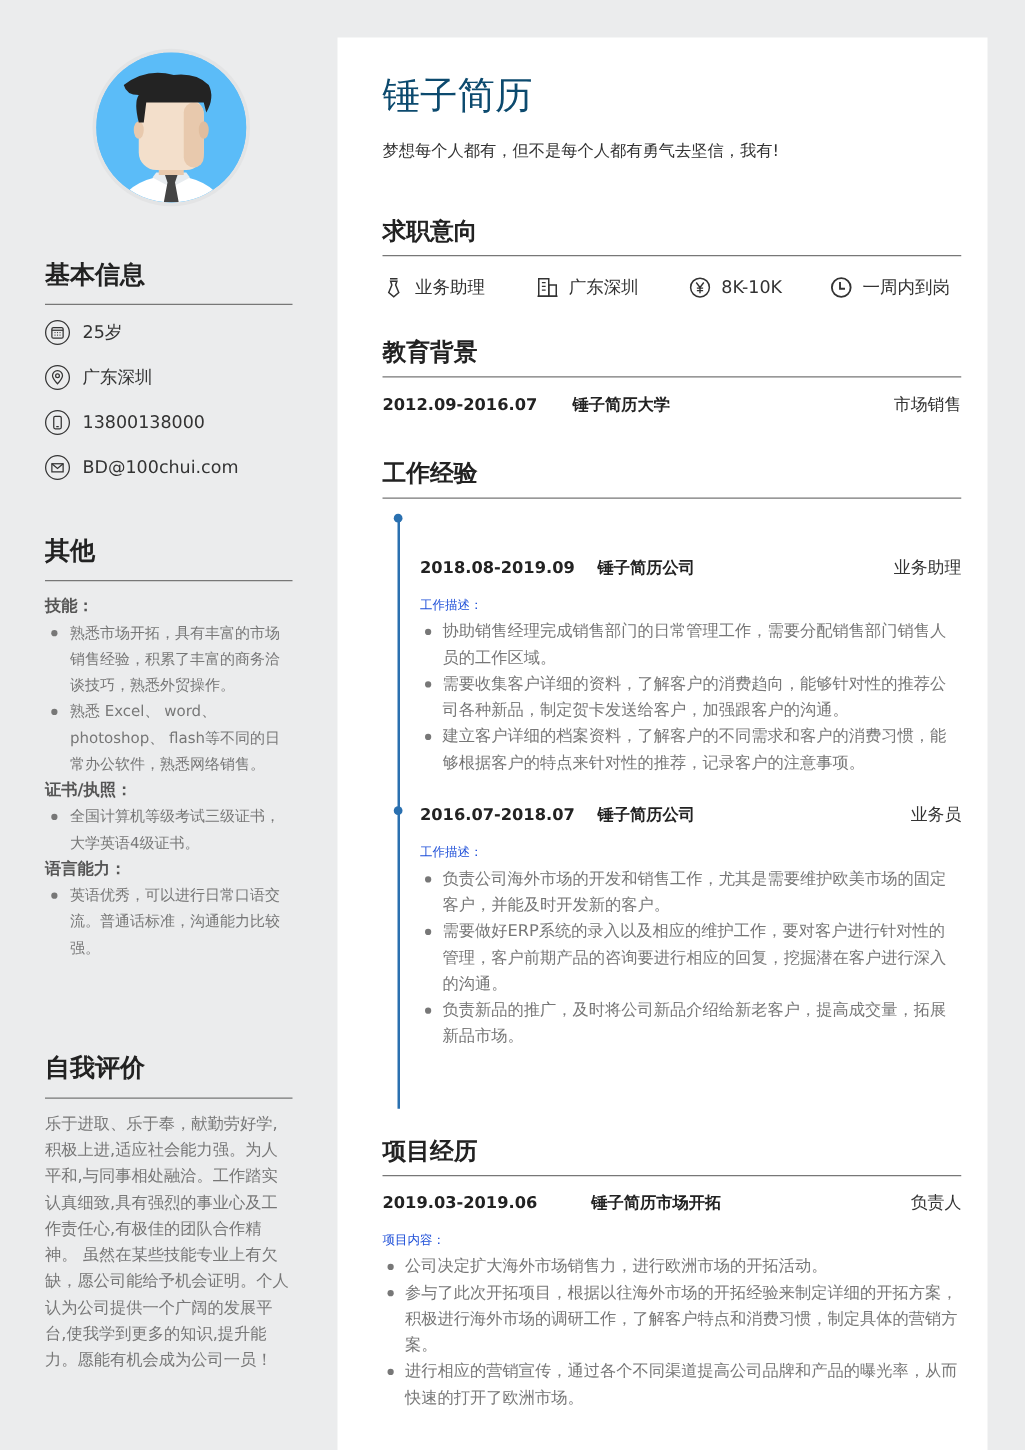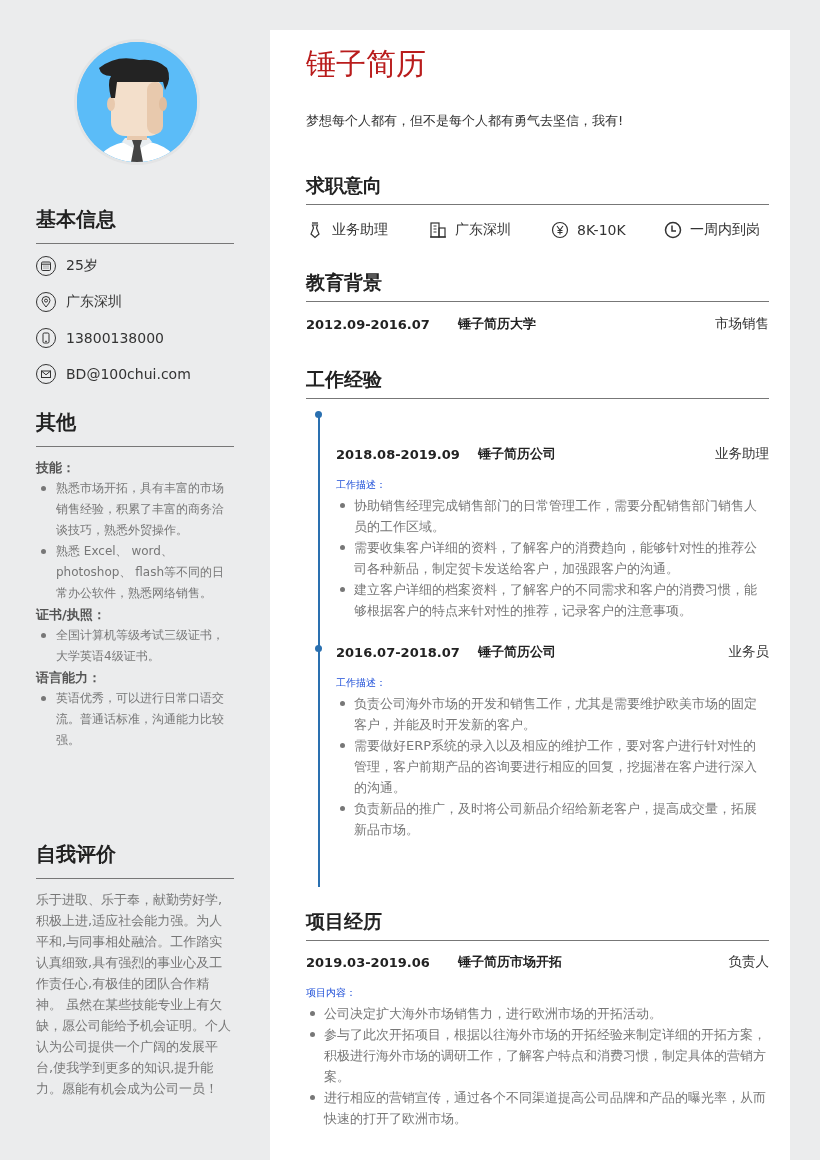--- a/index.html
+++ b/index.html
@@ -49,21 +49,21 @@
     content: ""; position: absolute; left: 5px; top: 8px;
     width: 5px; height: 5px; border-radius: 50%; background: #777;
   }
   .self-eval { font-size: 13px; color: #777; line-height: 21px; margin-top: 10px; }
 
   
   .main {
     position: absolute; left: 270px; top: 30px; width: 520px; height: 1130px;
     background: #ffffff;
   }
-  .name { position: absolute; left: 36px; top: 14px; font-size: 30px; color: #b91c1c; }
+  .name { position: absolute; left: 36px; top: 26px; font-size: 30px; color: #0c4a6e; }
   .motto { position: absolute; left: 36px; top: 82px; font-size: 13px; color: #333; }
   .sec { position: absolute; left: 36px; width: 463px; }
   .sec-title { font-size: 19px; font-weight: bold; color: #222; height: 26px; line-height: 26px; }
   .sec-rule { height: 1px; background: #777; margin-top: 6px; }
   .intent-row { display: flex; margin-top: 14px; height: 22px; align-items: center; }
   .intent-item { display: flex; align-items: center; font-size: 14px; color: #333; }
   .intent-item svg { width: 18px; height: 18px; margin-right: 8px; }
   .entry-head {
     display: flex; align-items: center; height: 22px;
     font-size: 13px; color: #222;
@@ -159,21 +159,21 @@
           <svg viewBox="0 0 12 12">
               <rect x="1.5" y="3" width="9" height="6.5" fill="none" stroke="#333" stroke-width="1"></rect>
               <path d="M1.5 3 L6 6.8 L10.5 3" fill="none" stroke="#333" stroke-width="1"></path>
             </svg>
         </span>
         <span>BD@100chui.com</span>
       </div>
     </div>
   </div>
 
-  <div class="side-section" style="top:408px;">
+  <div class="side-section" style="top:426px;">
     <div class="side-title">其他</div>
     <div class="side-rule"></div>
     <div style="margin-top:10px;">
       <div class="sub-label">技能：</div>
       <ul class="side-list">
         <li>熟悉市场开拓，具有丰富的市场销售经验，积累了丰富的商务洽谈技巧，熟悉外贸操作。</li>
         <li>熟悉 Excel、 word、photoshop、 flash等不同的日常办公软件，熟悉网络销售。</li>
       </ul>
       <div class="sub-label">证书/执照：</div>
       <ul class="side-list">
@@ -279,21 +279,21 @@
         <li>负责公司海外市场的开发和销售工作，尤其是需要维护欧美市场的固定客户，并能及时开发新的客户。</li>
         <li>需要做好ERP系统的录入以及相应的维护工作，要对客户进行针对性的管理，客户前期产品的咨询要进行相应的回复，挖掘潜在客户进行深入的沟通。</li>
         <li>负责新品的推广，及时将公司新品介绍给新老客户，提高成交量，拓展新品市场。</li>
       </ul>
     </div>
   </div>
 
   <div class="sec" style="top:878px;">
     <div class="sec-title">项目经历</div>
     <div class="sec-rule"></div>
-    <div class="entry-head" style="margin-top:10px;">
+    <div class="entry-head" style="margin-top:10px;gap:15px;">
       <span class="entry-date">2019.03-2019.06</span>
       <span class="entry-org">锤子简历市场开拓</span>
       <span class="entry-role">负责人</span>
     </div>
     <div class="desc-label" style="margin-top:9px;">项目内容：</div>
     <ul class="desc-list" style="width:460px;">
       <li>公司决定扩大海外市场销售力，进行欧洲市场的开拓活动。</li>
       <li>参与了此次开拓项目，根据以往海外市场的开拓经验来制定详细的开拓方案，积极进行海外市场的调研工作，了解客户特点和消费习惯，制定具体的营销方案。</li>
       <li>进行相应的营销宣传，通过各个不同渠道提高公司品牌和产品的曝光率，从而快速的打开了欧洲市场。</li>
     </ul>

